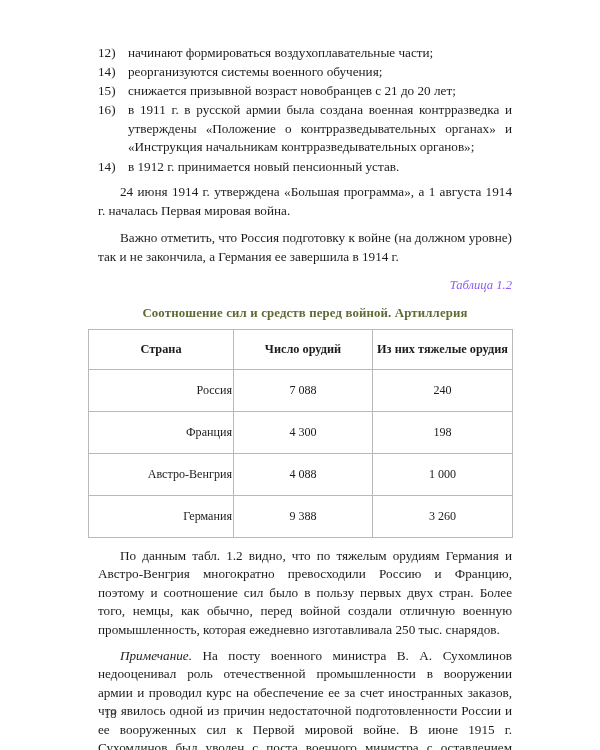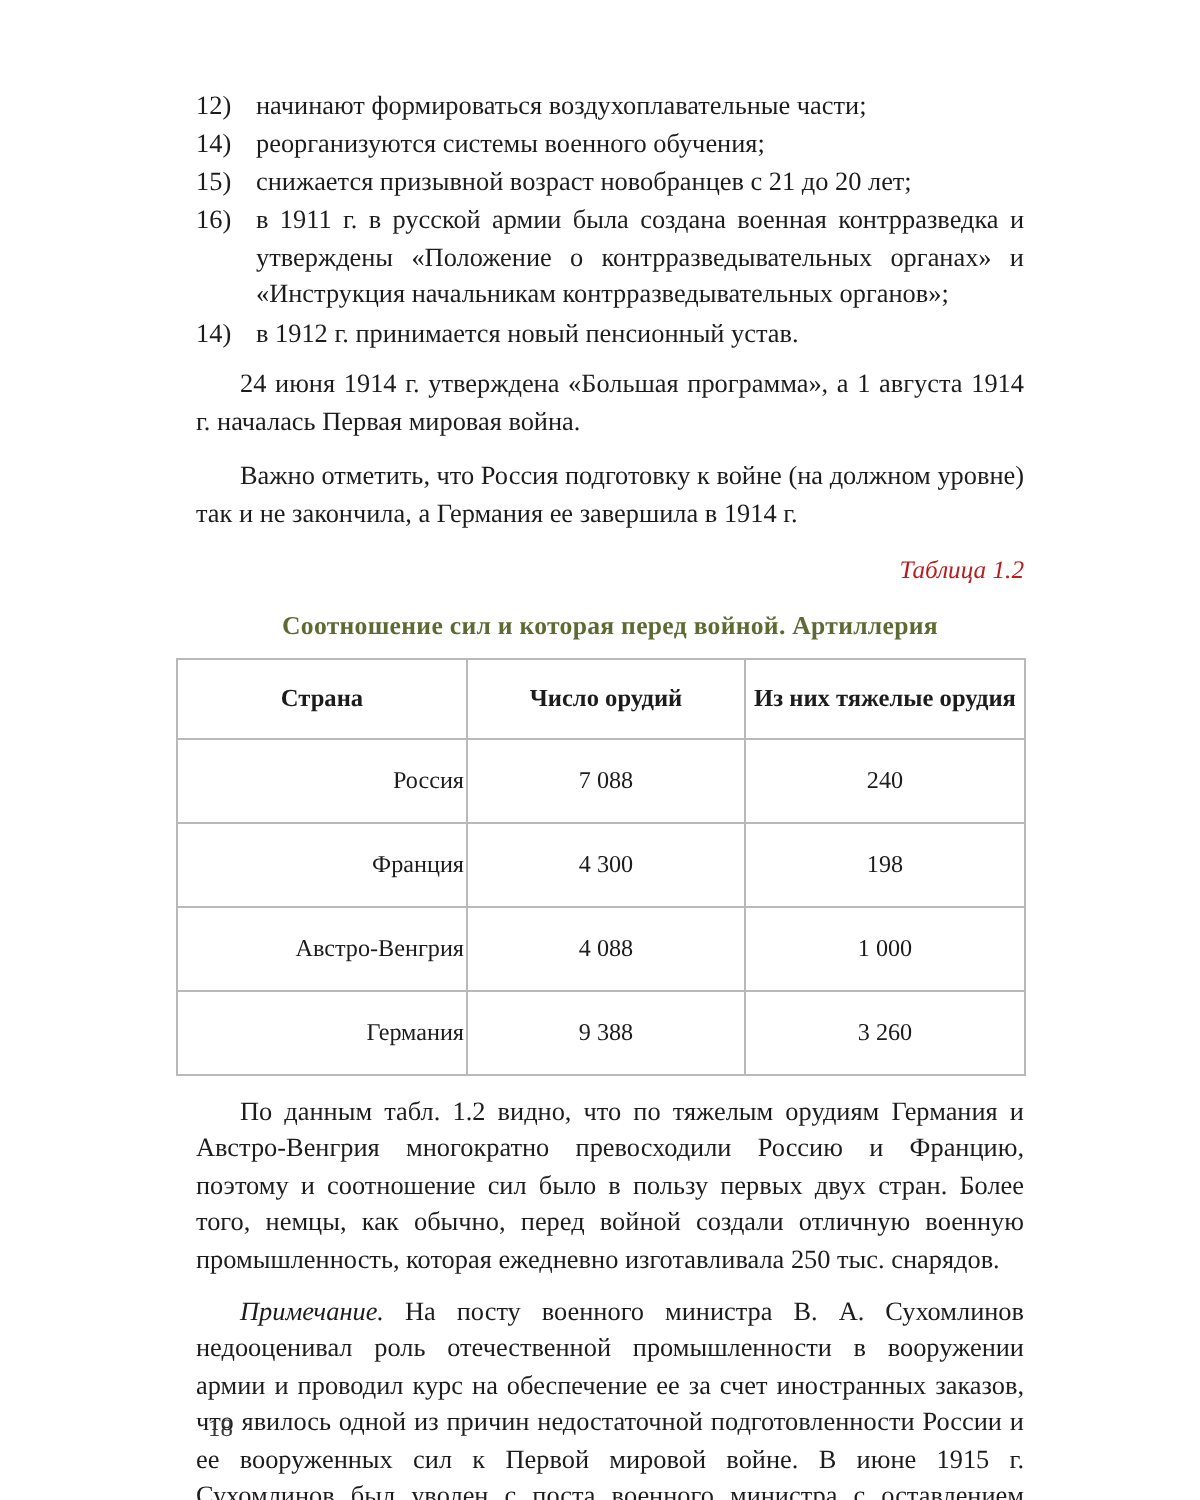--- a/index.html
+++ b/index.html
@@ -66,21 +66,21 @@
 
   b, .b { font-weight: normal; }
   i, .i { }
 
   
   .tbl-label {
     font-size: 12.6px;
     font-style: italic;
     text-align: right;
     margin-top: 11px;
-    color: #b91c1c;
+    color: #8b5cf6;
   }
   .tbl-title {
     text-align: center;
     font-size: 12.8px;
     font-weight: bold;
     color: #5d6b33;
     margin-top: 13px;
     margin-bottom: 8px;
     letter-spacing: 0.15px;
   }
@@ -156,21 +156,21 @@
         <span>в 1912 г. принимается новый пенсионный устав.</span>
       </li>
     </ol>
 
     <p class="body gap-small">24 июня 1914 г. утверждена «Большая программа», а 1 августа 1914 г. началась Первая мировая война.</p>
 
     <p class="body gap-top">Важно отметить, что Россия подготовку к войне (на должном уровне) так и не закончила, а Германия ее завершила в 1914 г.</p>
 
     <div class="tbl-label">Таблица 1.2</div>
 
-    <div class="tbl-title">Соотношение сил и которая перед войной. Артиллерия</div>
+    <div class="tbl-title">Соотношение сил и средств перед войной. Артиллерия</div>
 
     <table class="data">
       <colgroup>
           <col class="c1">
           <col class="c2">
           <col class="c3">
         </colgroup>
       <thead>
         <tr>
           <th>Страна</th>

